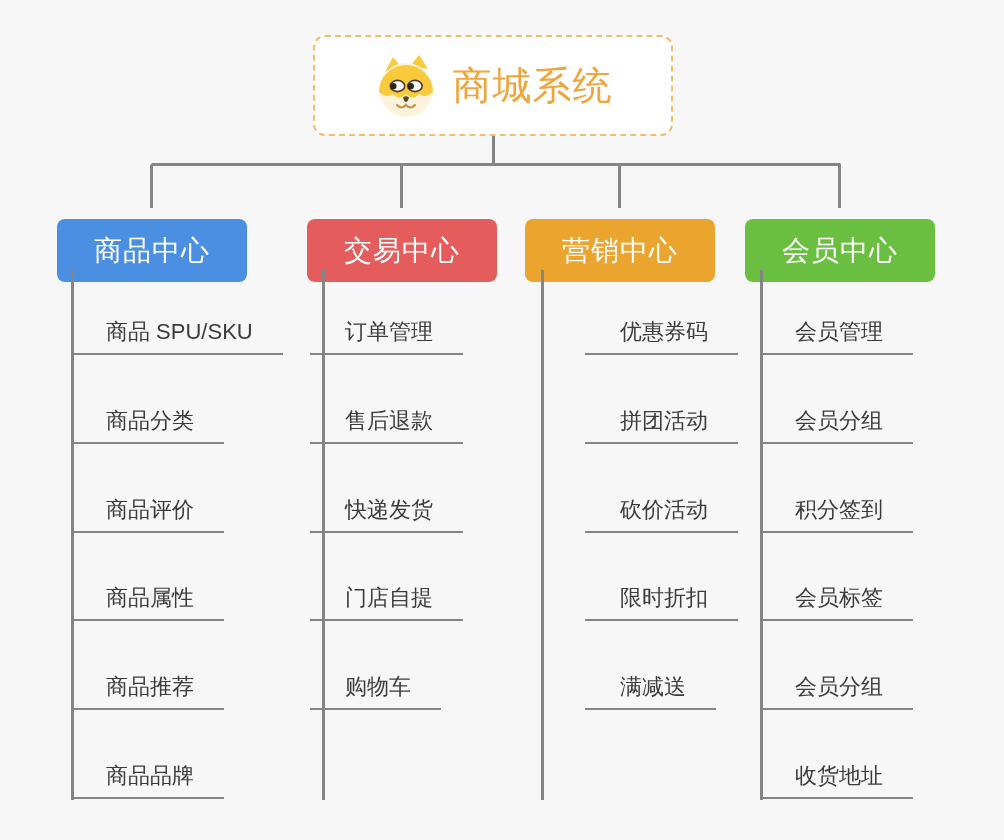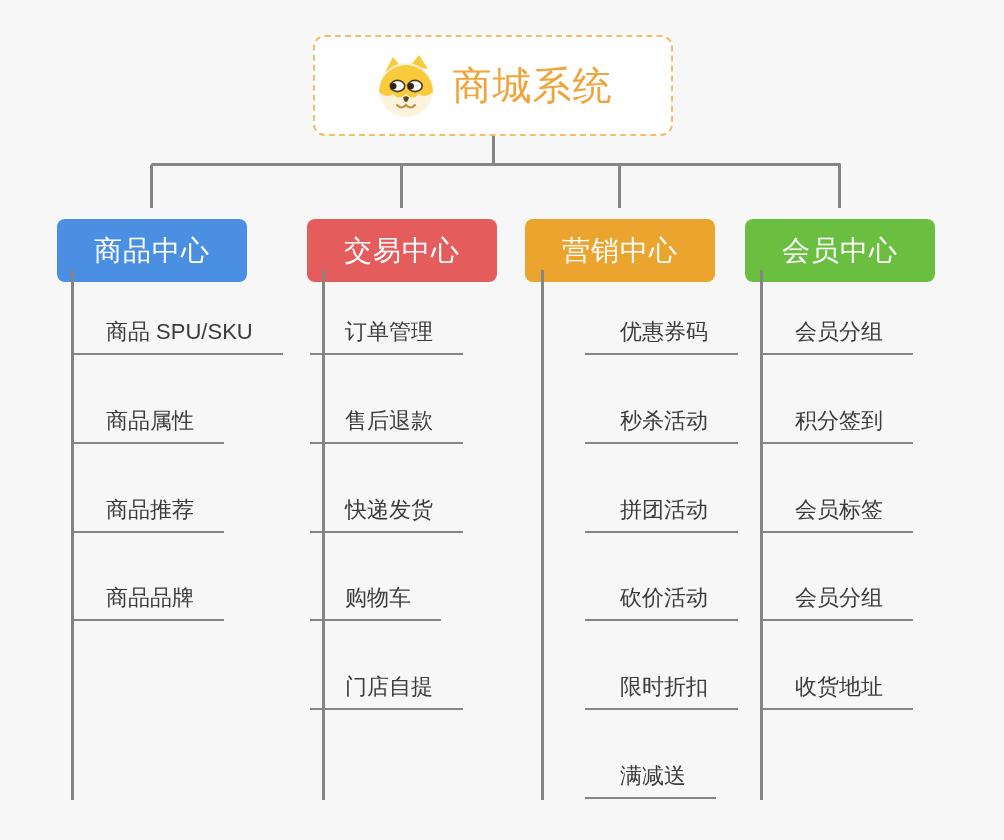--- a/index.html
+++ b/index.html
@@ -138,43 +138,45 @@
   <div class="branch-node branch-2" style="background-color: rgb(235, 164, 46);">营销中心</div>
   <div class="branch-node branch-3" style="background-color: rgb(106, 191, 64);">会员中心</div>
 
   <div class="trunk trunk-0"></div>
   <div class="trunk trunk-1"></div>
   <div class="trunk trunk-2"></div>
   <div class="trunk trunk-3"></div>
 
   <div class="leaves leaves-0">
     <div class="leaf">商品 SPU/SKU</div>
+    <div class="leaf">商品分类</div>
+    <div class="leaf">商品评价</div>
     <div class="leaf">商品属性</div>
     <div class="leaf">商品推荐</div>
     <div class="leaf">商品品牌</div>
   </div>
 
   <div class="leaves leaves-1">
     <div class="leaf">订单管理</div>
     <div class="leaf">售后退款</div>
     <div class="leaf">快递发货</div>
+    <div class="leaf">门店自提</div>
     <div class="leaf">购物车</div>
-    <div class="leaf">门店自提</div>
   </div>
 
   <div class="leaves leaves-2">
     <div class="leaf">优惠券码</div>
-    <div class="leaf">秒杀活动</div>
     <div class="leaf">拼团活动</div>
     <div class="leaf">砍价活动</div>
     <div class="leaf">限时折扣</div>
     <div class="leaf">满减送</div>
   </div>
 
   <div class="leaves leaves-3">
+    <div class="leaf">会员管理</div>
     <div class="leaf">会员分组</div>
     <div class="leaf">积分签到</div>
     <div class="leaf">会员标签</div>
     <div class="leaf">会员分组</div>
     <div class="leaf">收货地址</div>
   </div>
 
 </div>
 
 </body></html>

